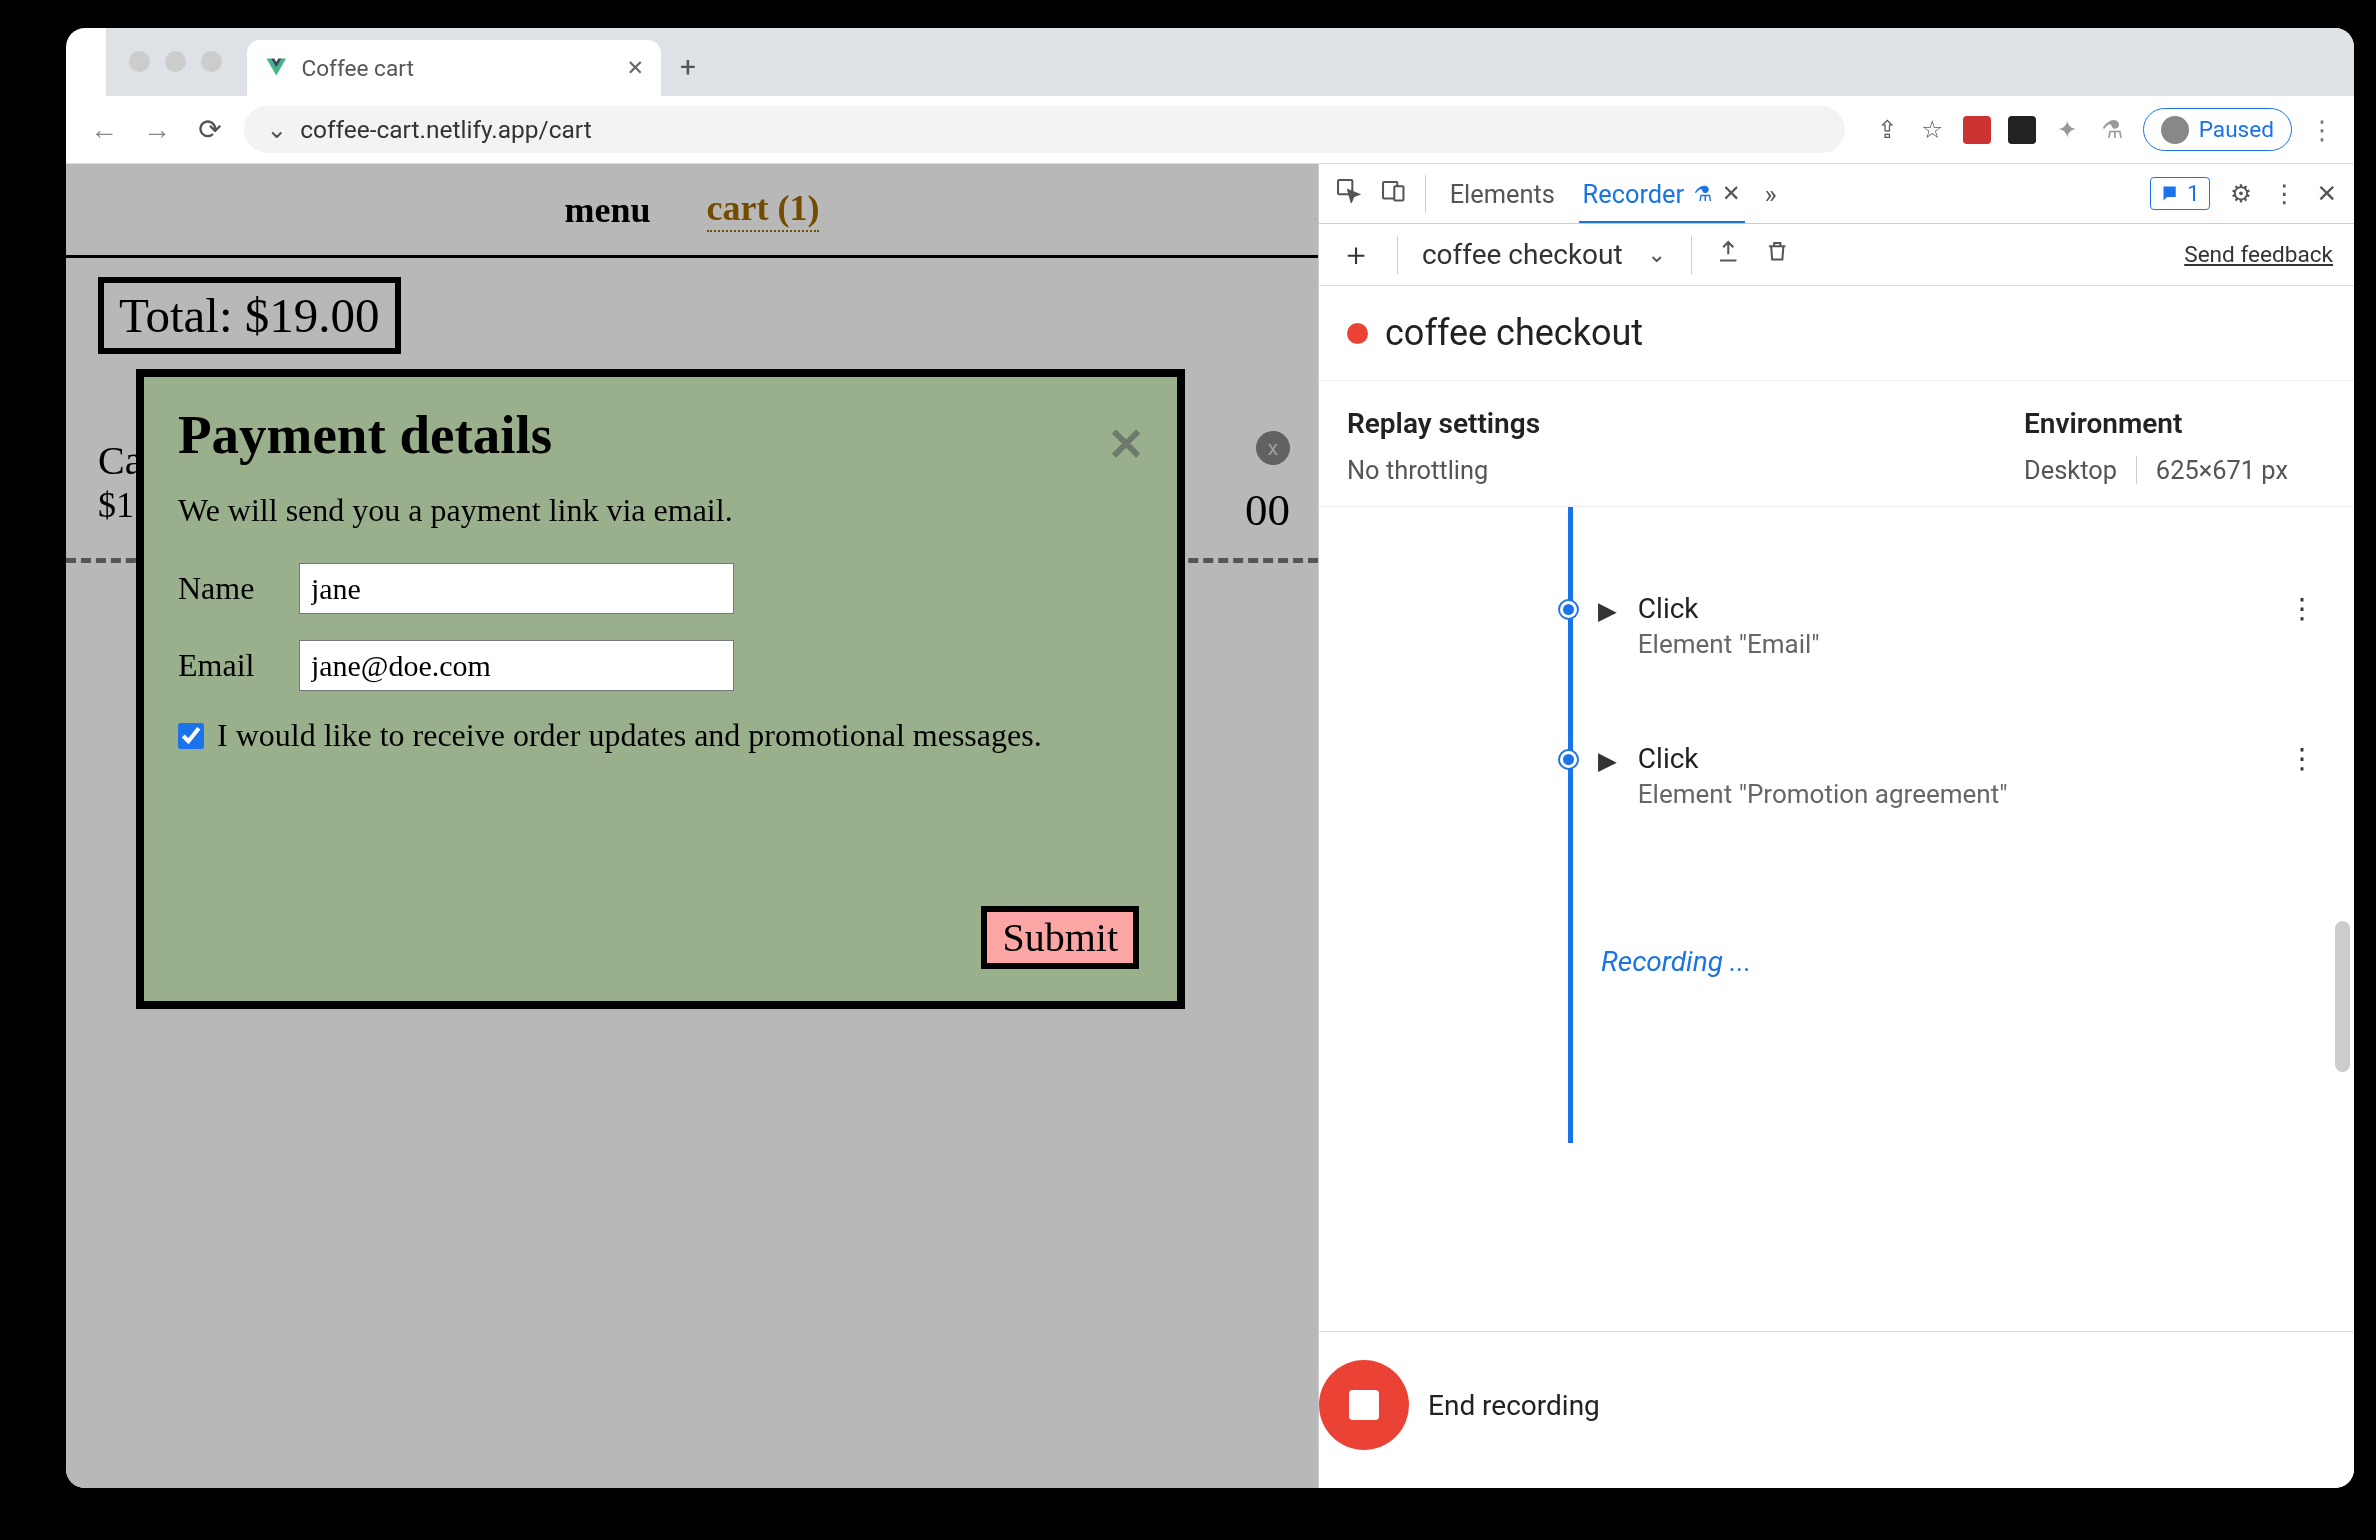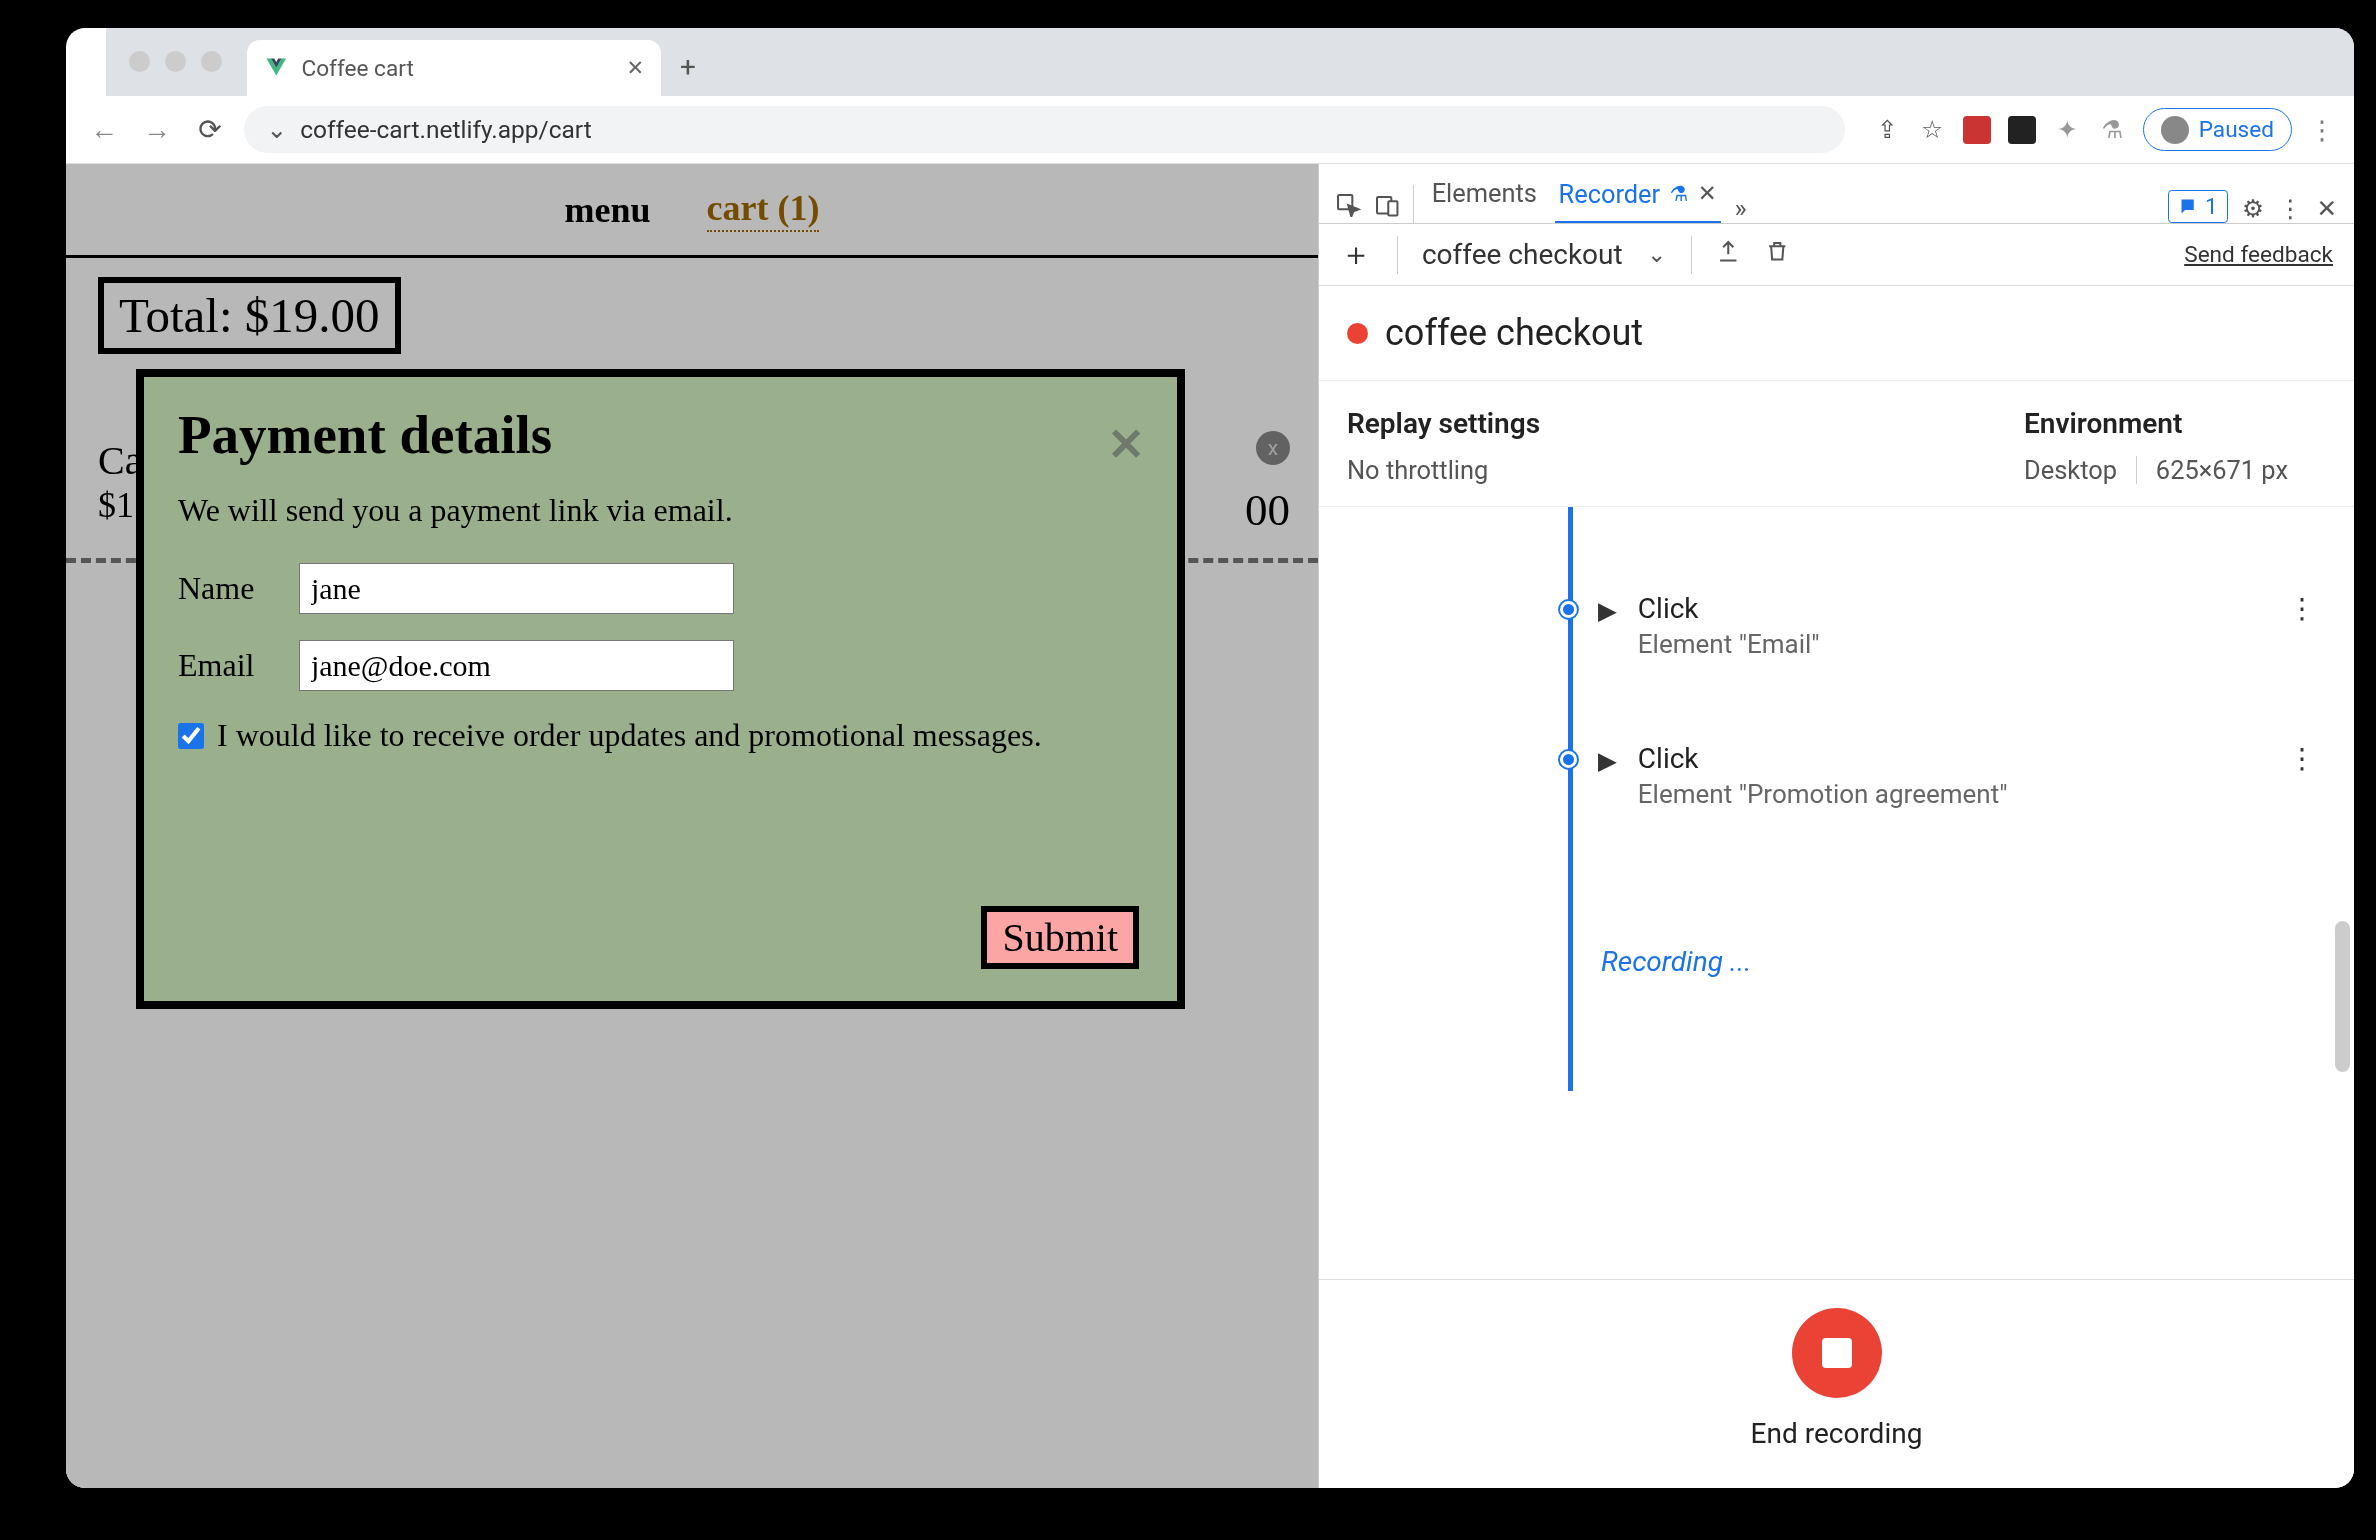--- a/index.html
+++ b/index.html
@@ -146,21 +146,21 @@
     position:absolute; bottom:32px; right:38px;
     border:6.6px solid #000; background:#fca5a5;
     font-family: Georgia, serif; font-size:40px;
     padding: 1.9px 15px;
     margin-top: 28px;
   }
   
   .devtools { width:1036px; background:#fff; border-left:0.9px solid #ccc; display:flex; flex-direction:column; min-height:0;}
   .dt-tabs {
     height:60px; border-bottom:0.9px solid #ccc;
-    display:flex; align-items:flex-end; padding:0 17px; gap:14px;
+    display:flex; align-items:center; padding:0 17px; gap:20px;
     font-size:25.4px; color:#555;
   }
   .dt-tabs .sel-icon, .dt-tabs .dev-icon { font-size:24.5px; color:#555;}
   .dt-tabs .sep { width:0.9px; height:38px; background:#ccc;}
   .dt-tabs .tab-item { padding: 15px 3.8px; }
   .dt-tabs .tab-item.active { color:#1a73e8; border-bottom:2.8px solid #1a73e8; padding-bottom:12.2px; display:flex; align-items:center; gap:9.4px;}
   .dt-tabs .flask { font-size:21px;}
   .dt-tabs .tab-close { color:#555; font-size:22.6px;}
   .dt-tabs .more { font-size:26px; color:#555; }
   .dt-tabs .spacer { flex:1; }
@@ -200,21 +200,21 @@
   .dt-steps .step .dot { width:17px;height:17px;border-radius:50%;background:#1a73e8; margin-top:9.4px; margin-left:15px; border:3.8px solid #fff; box-shadow:0 0 0 1.9px #1a73e8;}
   .dt-steps .step .chev-r { margin-top:3.8px; font-size:24.5px; color:#333;}
   .dt-steps .step .body { flex:1;}
   .dt-steps .step .title { font-size:28px; color:#222;}
   .dt-steps .step .sub { font-size:26px; color:#666; margin-top:3.8px;}
   .dt-steps .step .kebab { font-size:28px; color:#333;}
   .dt-steps .recording { position:absolute; left:282px; color:#1a73e8; font-style:italic; font-size:28px;}
   .dt-steps .scroll-ind { position:absolute; right:3.8px; top:414px; width:15px; height:151px; background:#ccc; border-radius:7.5px;}
   .dt-footer {
     border-top:0.9px solid #ddd; padding: 28px 0 38px;
-    display:flex; flex-direction:column; align-items:center; gap:19px;
+    display:flex; align-items:center; gap:19px;
   }
   .dt-footer .stop-btn {
     width:90px;height:90px;border-radius:50%;background:#ea4335;
     display:flex;align-items:center;justify-content:center;
   }
   .dt-footer .stop-btn .sq { width:30px;height:30px;background:#fff;border-radius:3.8px;}
   .dt-footer .label { font-size:28px; color:#222;}
 </style>
 </head>
 <body>

